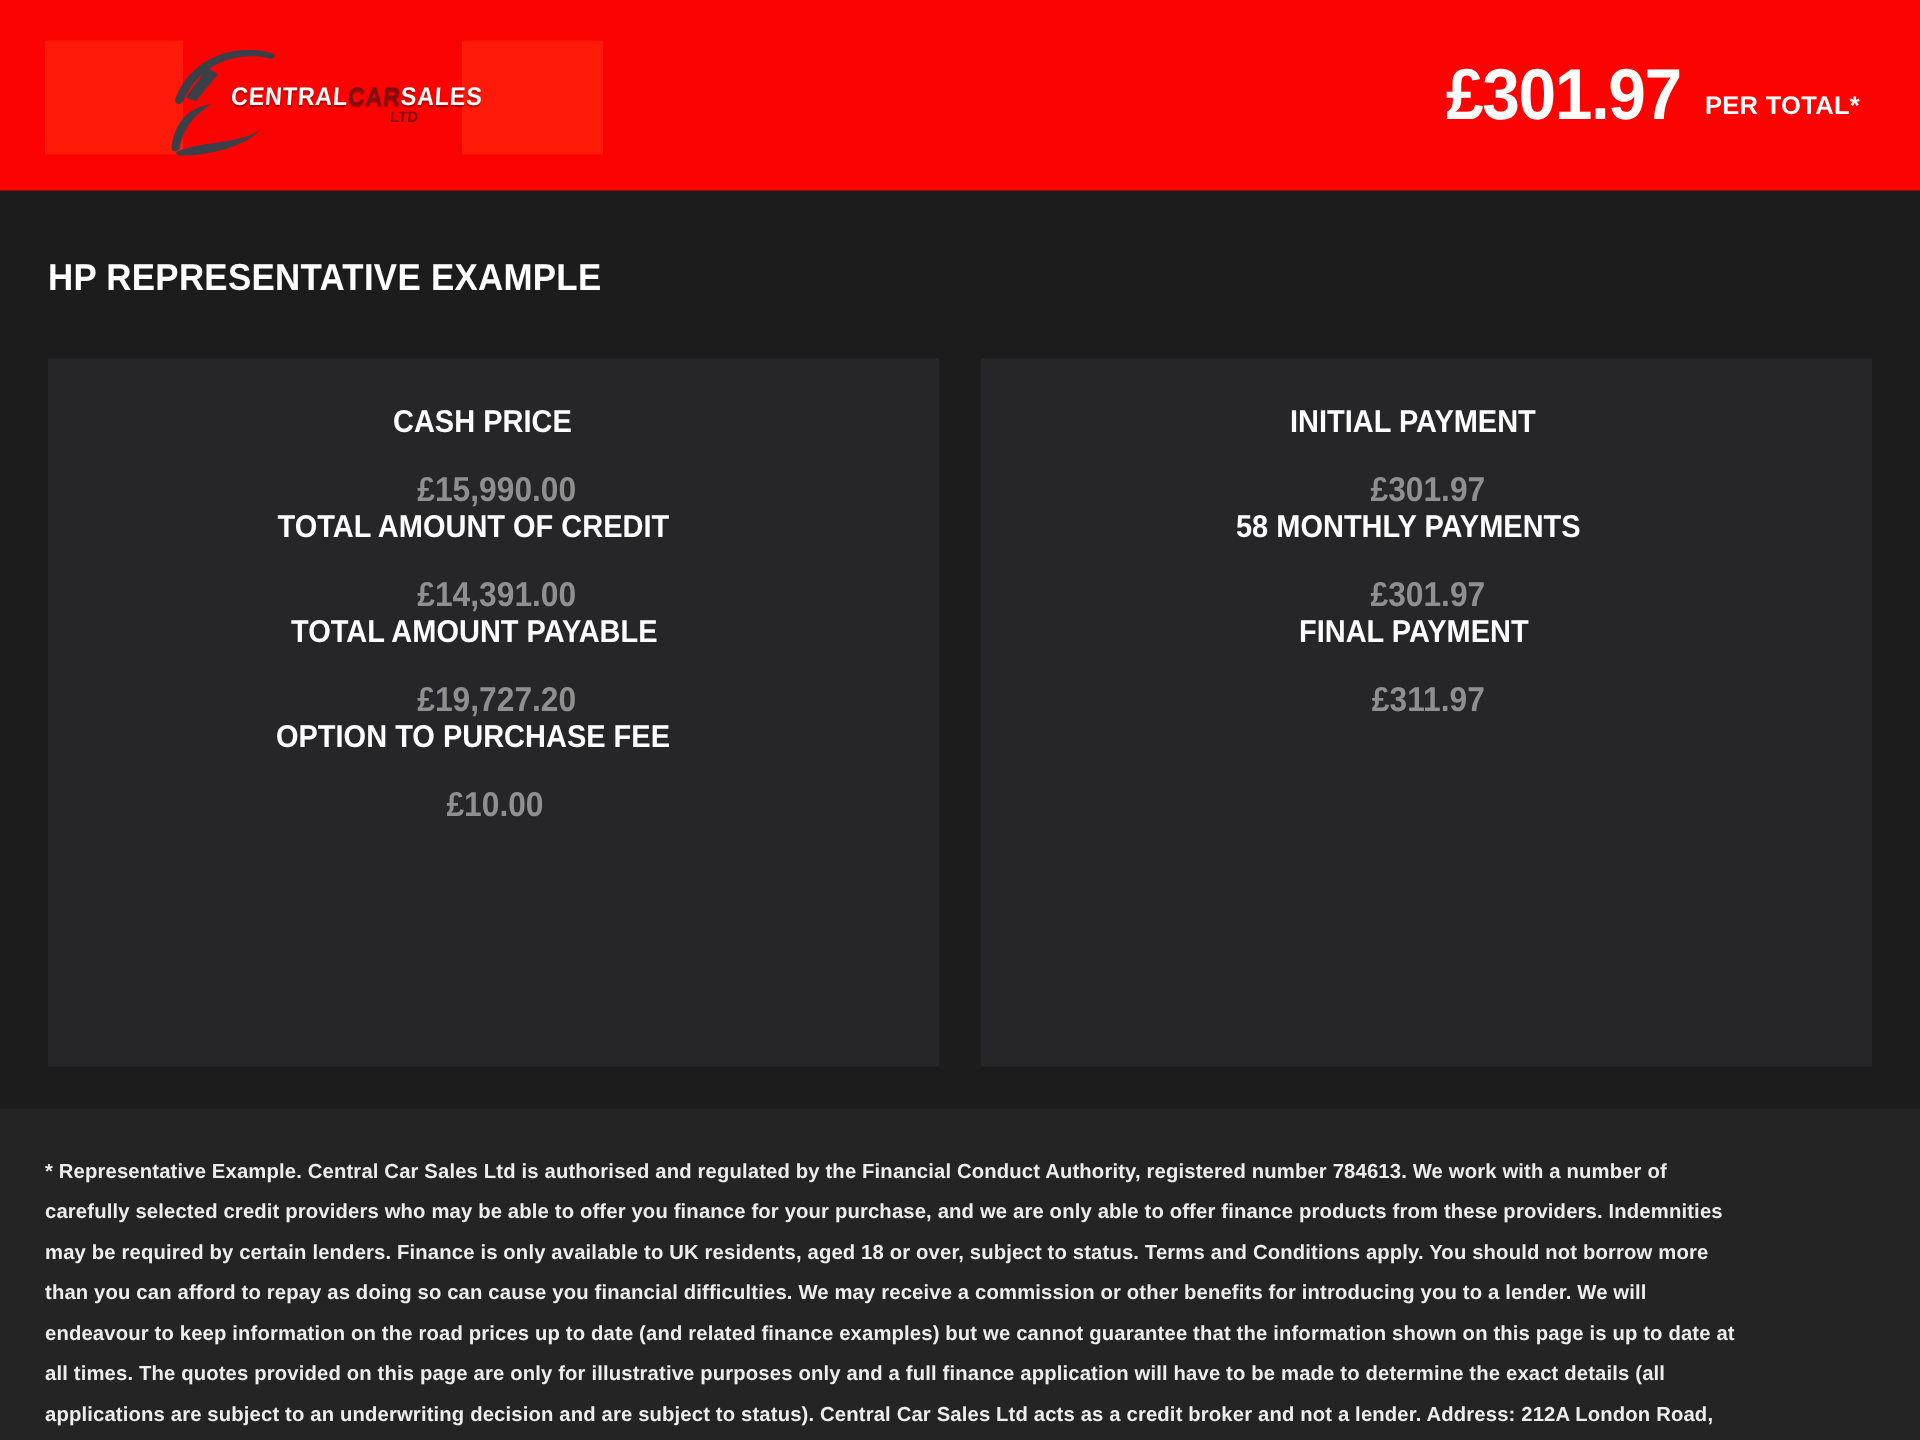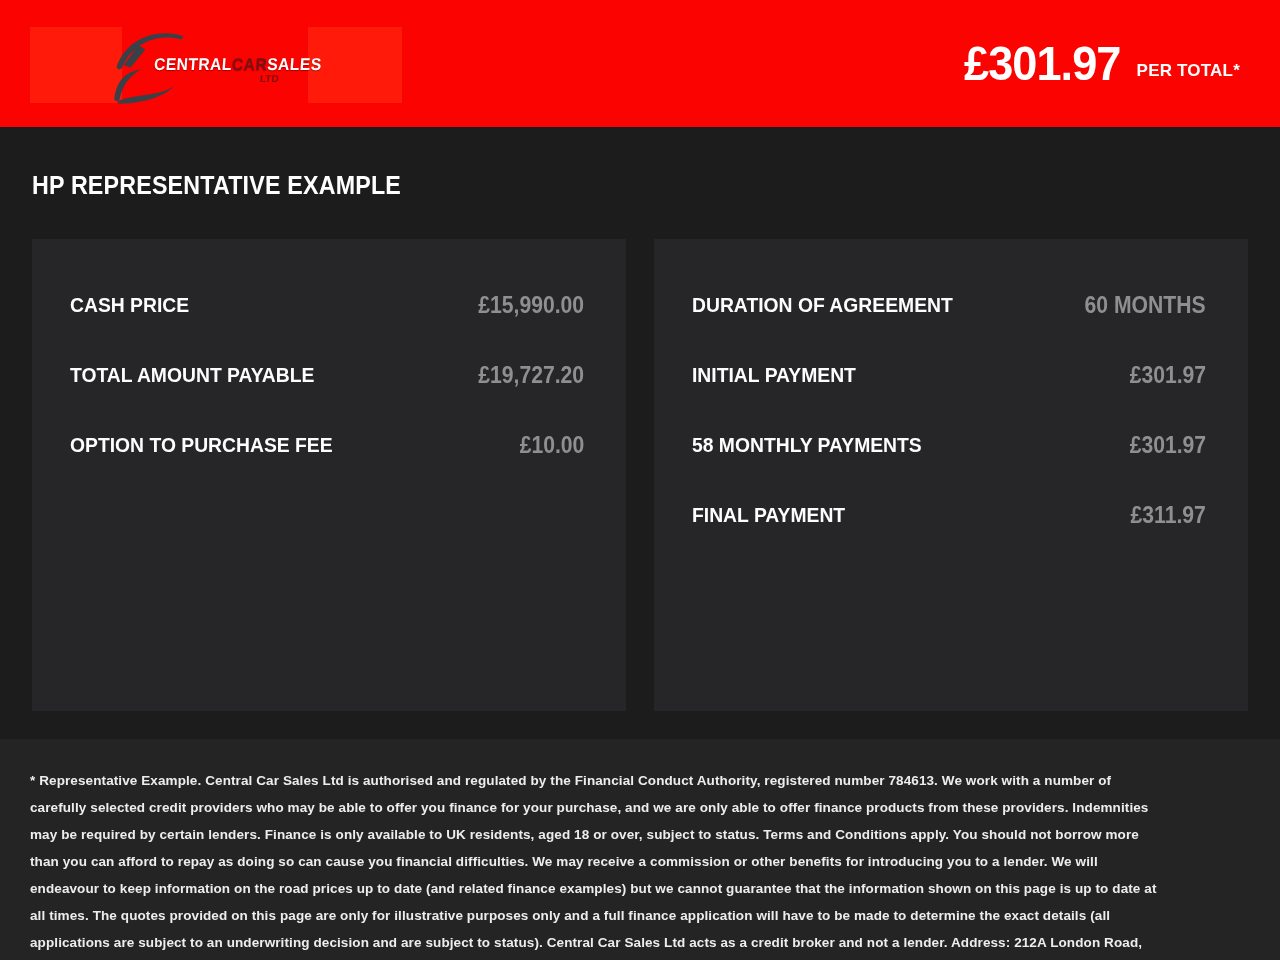--- a/index.html
+++ b/index.html
@@ -93,20 +93,21 @@
   }
   .panel {
     background: var(--panel-bg);
     width: 594px; height: 472px;
     padding-top: 31px;
   }
   .row {
     height: 70px;
     display: flex; align-items: center; justify-content: space-between;
     padding: 0 42px 0 38px;
+    flex-direction: column;
   }
   .row-label {
     font-size: 21px; font-weight: bold; color: #fdfdfd;
     display: inline-block;
     transform: scaleX(0.92);
     transform-origin: left center;
     white-space: nowrap;
   }
   .row-value {
     font-size: 23px; font-weight: bold; color: var(--value-grey);
@@ -156,33 +157,33 @@
 
 <div class="main">
   <h1 class="page-title">HP REPRESENTATIVE EXAMPLE</h1>
   <div class="panels">
     <div class="panel">
         <div class="row">
           <span class="row-label">CASH PRICE</span>
           <span class="row-value">£15,990.00</span>
         </div>
         <div class="row">
+          <span class="row-label">TOTAL AMOUNT OF CREDIT</span>
+          <span class="row-value">£14,391.00</span>
+        </div>
+        <div class="row">
           <span class="row-label">TOTAL AMOUNT PAYABLE</span>
           <span class="row-value">£19,727.20</span>
         </div>
         <div class="row">
           <span class="row-label">OPTION TO PURCHASE FEE</span>
           <span class="row-value">£10.00</span>
         </div>
       </div>
     <div class="panel">
-        <div class="row">
-          <span class="row-label">DURATION OF AGREEMENT</span>
-          <span class="row-value">60 MONTHS</span>
-        </div>
         <div class="row">
           <span class="row-label">INITIAL PAYMENT</span>
           <span class="row-value">£301.97</span>
         </div>
         <div class="row">
           <span class="row-label">58 MONTHLY PAYMENTS</span>
           <span class="row-value">£301.97</span>
         </div>
         <div class="row">
           <span class="row-label">FINAL PAYMENT</span>

